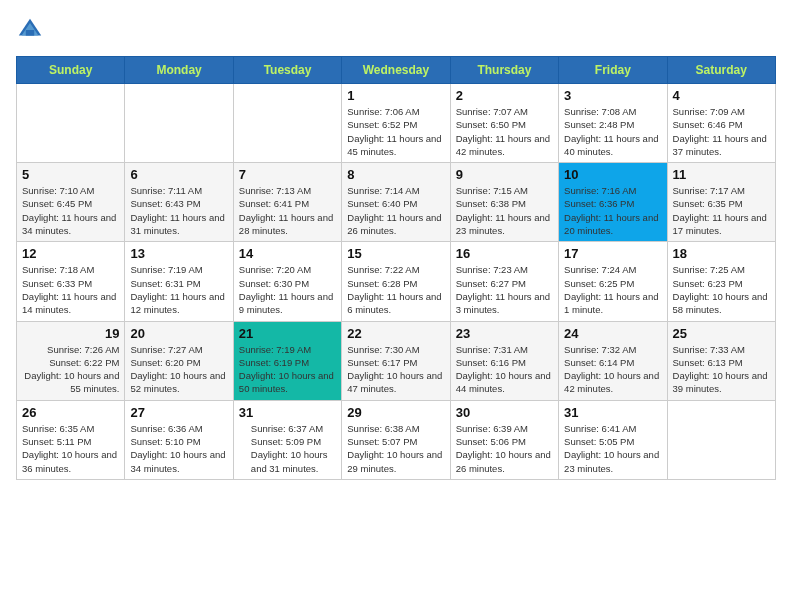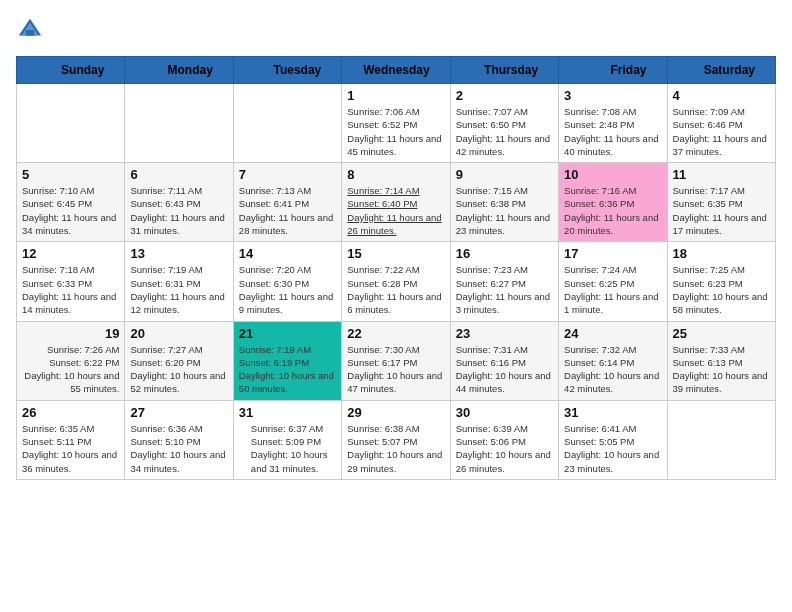--- a/index.html
+++ b/index.html
@@ -44,25 +44,25 @@
       font-size: 14px;
       color: #444;
     }
     .calendar {
       width: 100%;
       border-collapse: collapse;
       border: 1px solid #ccc;
     }
     .calendar th {
       background: #2a6db5;
-      color: #000000;
+      color: #bef264;
       font-size: 12px;
       font-weight: bold;
       padding: 6px 20px;
-      text-align: right;
+      text-align: center;
       border: 1px solid #1a5da5;
     }
     .calendar td {
       vertical-align: top;
       border: 1px solid #ccc;
       padding: 4px 5px;
       width: 108px;
       min-height: 80px;
       font-size: 10px;
       color: #333;
@@ -163,31 +163,31 @@
 Daylight: 11 hours and 31 minutes.</div>
         </td>
         <td style="background: rgb(245, 245, 245);">
           <div class="day-num">7</div>
           <div class="day-info" style="white-space: pre-line;">Sunrise: 7:13 AM
 Sunset: 6:41 PM
 Daylight: 11 hours and 28 minutes.</div>
         </td>
         <td style="background: rgb(245, 245, 245);">
           <div class="day-num">8</div>
-          <div class="day-info" style="white-space: pre-line; text-decoration: underline;">Sunrise: 7:14 AM
+          <div class="day-info" style="white-space: pre-line;">Sunrise: 7:14 AM
 Sunset: 6:40 PM
 Daylight: 11 hours and 26 minutes.</div>
         </td>
         <td style="background: rgb(245, 245, 245);">
           <div class="day-num">9</div>
           <div class="day-info" style="white-space: pre-line;">Sunrise: 7:15 AM
 Sunset: 6:38 PM
 Daylight: 11 hours and 23 minutes.</div>
         </td>
-        <td style="background: #f9a8d4;">
+        <td style="background: #0ea5e9;">
           <div class="day-num">10</div>
           <div class="day-info" style="white-space: pre-line;">Sunrise: 7:16 AM
 Sunset: 6:36 PM
 Daylight: 11 hours and 20 minutes.</div>
         </td>
         <td style="background: rgb(245, 245, 245);">
           <div class="day-num">11</div>
           <div class="day-info" style="white-space: pre-line;">Sunrise: 7:17 AM
 Sunset: 6:35 PM
 Daylight: 11 hours and 17 minutes.</div>

